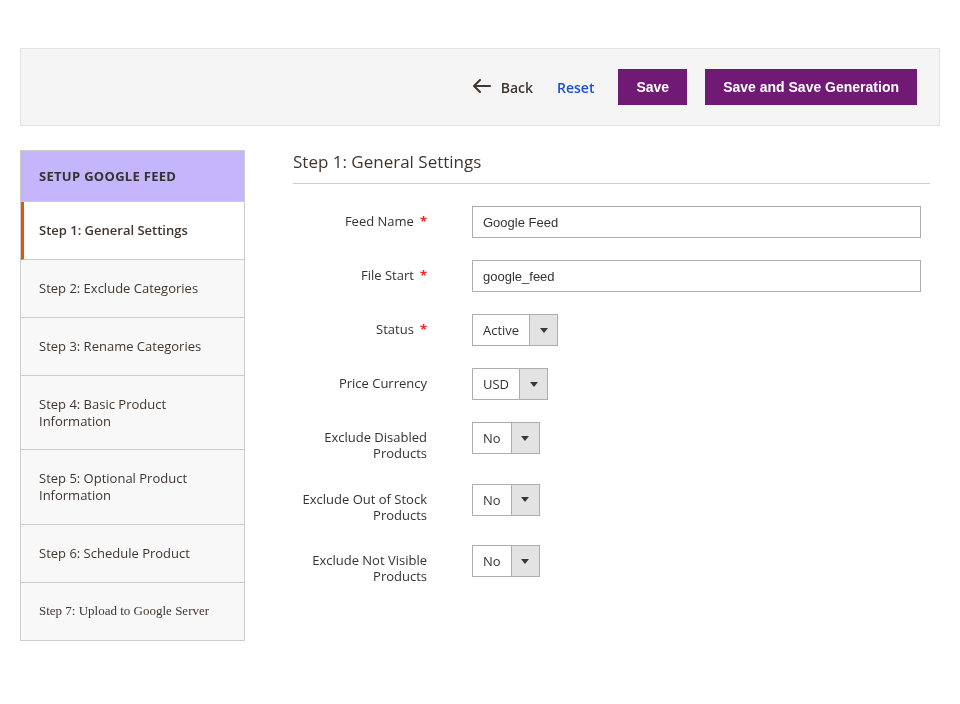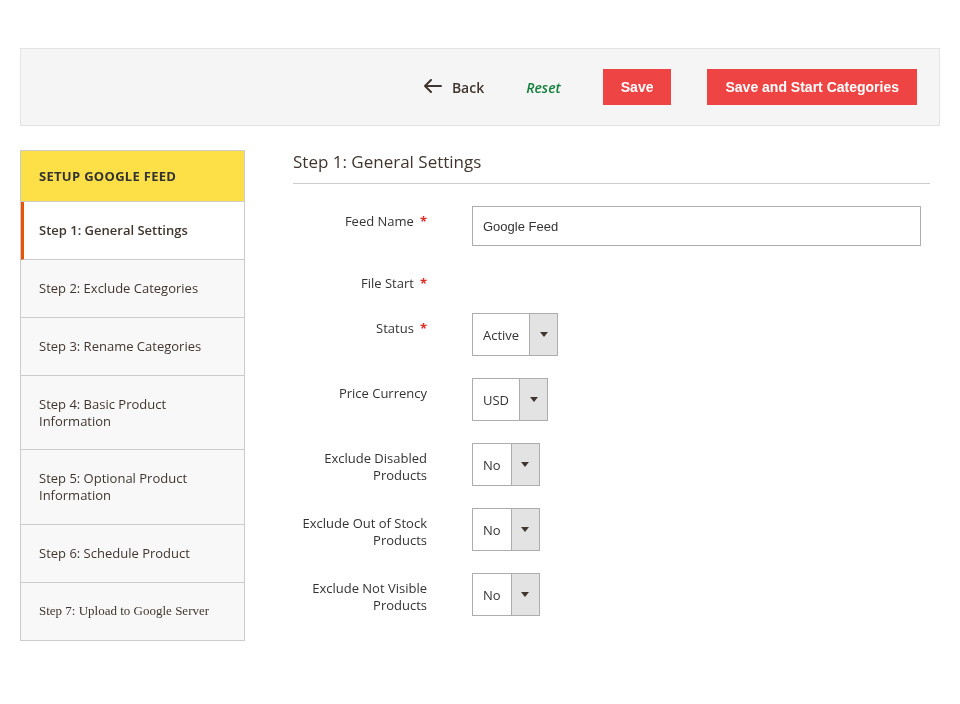--- a/index.html
+++ b/index.html
@@ -7,39 +7,39 @@
 
 .page { width: 960px; height: 704px; position: relative; padding: 0 20px; }
 
 .toolbar {
   background: #f5f5f5;
   border: 1px solid #e3e3e3;
   padding: 20px 22px;
   display: flex;
   justify-content: flex-end;
   align-items: center;
-  gap: 36px;
+  gap: 18px;
   margin-top: 48px;
 }
 .toolbar .back-btn {
   display: flex; align-items: center; gap: 10px;
   font-weight: 600; color: #41362f; cursor: pointer; font-size: 14px;
 }
 .toolbar .back-btn svg { width: 18px; height: 14px; }
-.toolbar .reset-btn { font-weight: 600; color: #15803d; cursor: pointer; font-size: 14px; padding: 0 6px; font-style: italic; }
+.toolbar .reset-btn { font-weight: 600; color: #1d4ed8; cursor: pointer; font-size: 14px; padding: 0 6px; }
 .toolbar .primary-btn {
-  background: #ef4444; color: #fff; font-weight: 600; font-size: 14px;
+  background: #701a75; color: #fff; font-weight: 600; font-size: 14px;
   padding: 10px 18px; border: none; cursor: pointer;
 }
 
 .content { display: flex; margin-top: 24px; gap: 48px; }
 
 .sidebar { width: 225px; flex: none; }
 .sidebar-header {
-  background: #fde047; border: 1px solid #ccc; border-bottom: none;
+  background: #c4b5fd; border: 1px solid #ccc; border-bottom: none;
   padding: 16px 18px; font-weight: 700; color: #333; font-size: 13px; letter-spacing: 0.3px;
 }
 .sidebar-items { border: 1px solid #ccc; background: #f8f8f8; }
 .sidebar-item {
   padding: 20px 18px; border-bottom: 1px solid #ccc;
   color: #41362f; cursor: pointer; font-size: 13px; line-height: 1.3;
 }
 .sidebar-item:last-child { border-bottom: none; font-family: Liberation Serif, serif; }
 .sidebar-item.active { background: #fff; border-left: 3px solid #eb5202; font-weight: 600; padding-left: 15px; }
 
@@ -49,25 +49,25 @@
   padding-bottom: 10px; border-bottom: 1px solid #ccc; margin-bottom: 22px;
 }
 .field-row { display: flex; align-items: flex-start; margin-bottom: 22px; gap: 29px; }
 .field-label {
   width: 150px; text-align: right; padding-right: 16px;
   color: #333; font-size: 13px; padding-top: 7px; line-height: 1.25;
 }
 .field-label .req { color: #e02b27; margin-left: 6px; font-weight: bold; font-size: 13px; }
 .field-control { flex: 1; }
 .field-control input[type="text"] {
-  width: 98%; height: 40px; border: 1px solid #adadad; padding: 0 10px;
+  width: 98%; height: 32px; border: 1px solid #adadad; padding: 0 10px;
   font-size: 13px; color: #333;
 }
 .select-wrap {
-  display: inline-flex; align-items: stretch; border: 1px solid #adadad; height: 43px; background: #fff;
+  display: inline-flex; align-items: stretch; border: 1px solid #adadad; height: 32px; background: #fff;
 }
 .select-wrap .val { padding: 0 10px; display: flex; align-items: center; font-size: 13px; min-width: 30px; }
 .select-wrap .arrow {
   width: 28px; background: #e3e3e3; border-left: 1px solid #adadad;
   display: flex; align-items: center; justify-content: center;
 }
 .select-wrap .arrow svg { width: 8px; height: 5px; }
 .select-store .val { min-width: 130px; justify-content: center; }
 </style>
 </head>
@@ -79,21 +79,21 @@
     <div class="back-btn">
       <span>
         <svg viewBox="0 0 18 14">
             <path d="M7 1 L1 7 L7 13 M1 7 L17 7" stroke="#41362f" stroke-width="2" fill="none" stroke-linecap="round" stroke-linejoin="round"></path>
           </svg>
       </span>
       <span>Back</span>
     </div>
     <div class="reset-btn">Reset</div>
     <button class="primary-btn">Save</button>
-    <button class="primary-btn">Save and Start Categories</button>
+    <button class="primary-btn">Save and Save Generation</button>
   </div>
 
   <div class="content">
 
     <div class="sidebar">
       <div class="sidebar-header">SETUP GOOGLE FEED</div>
       <div class="sidebar-items">
         <div class="sidebar-item active">Step 1: General Settings</div>
         <div class="sidebar-item">Step 2: Exclude Categories</div>
         <div class="sidebar-item">Step 3: Rename Categories</div>
@@ -113,20 +113,23 @@
         </div>
         <div class="field-control">
           <input type="text" value="Google Feed" style="">
         </div>
       </div>
 
       <div class="field-row">
         <div class="field-label">
           <span>File Start</span><span class="req">*</span>
         </div>
+        <div class="field-control">
+          <input type="text" value="google_feed" style="">
+        </div>
       </div>
 
       <div class="field-row">
         <div class="field-label">
           <span>Status</span><span class="req">*</span>
         </div>
         <div class="field-control">
           <div class="select-wrap">
             <div class="val">Active</div>
             <div class="arrow">

